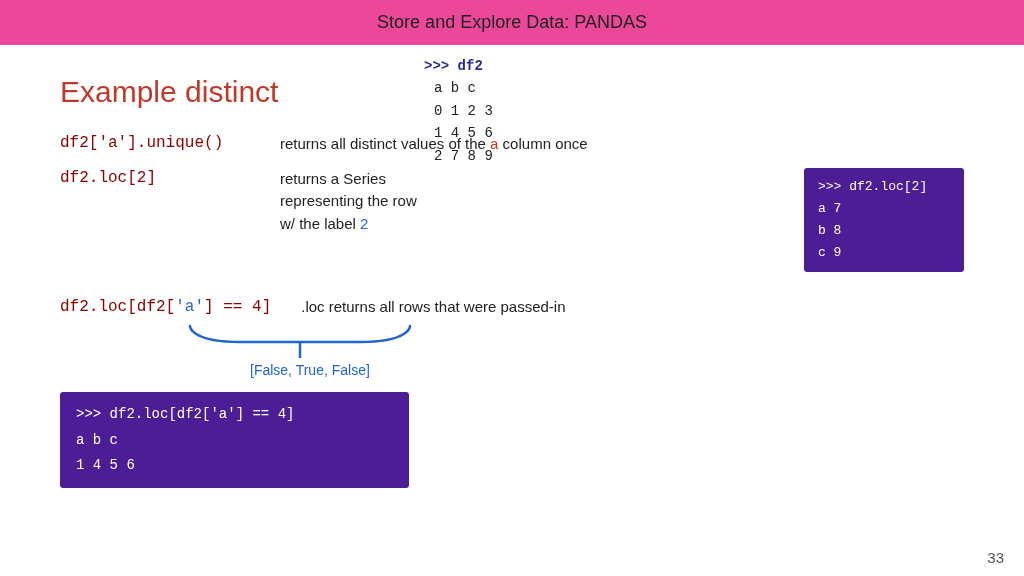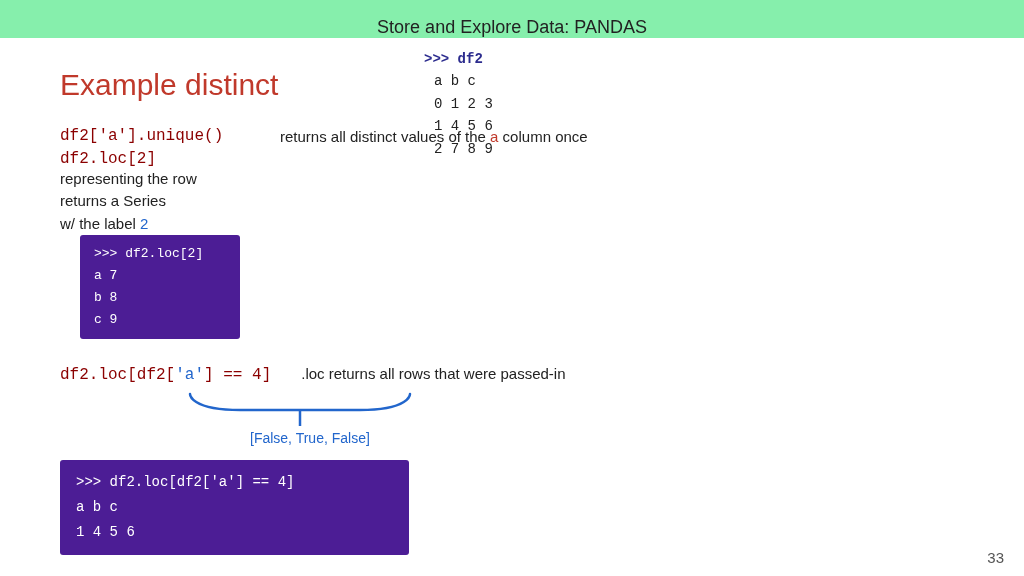--- a/index.html
+++ b/index.html
@@ -8,25 +8,25 @@
       width: 1024px;
       height: 576px;
       background: #ffffff;
       font-family: 'Segoe UI', Arial, sans-serif;
       overflow: hidden;
       position: relative;
     }
 
     
     #header {
-      background: #86efac;
+      background: #ec4899;
       width: 100%;
-      height: 38px;
+      height: 45px;
       display: flex;
-      align-items: flex-end;
+      align-items: center;
       justify-content: center;
     }
 
     #header-title {
       font-size: 18px;
       color: #222;
       font-weight: 400;
     }
 
     
@@ -187,27 +187,27 @@
   <div class="section-row" style="margin-top:24px;">
     <div class="section-code">
       <span class="code-red">df2['a'].unique()</span>
     </div>
     <div class="section-desc">
       <span>returns all distinct values of the </span><span class="inline-red">a</span><span> column once</span>
     </div>
   </div>
 
   
-  <div class="section-row" style="margin-top:0; align-items:flex-start;flex-direction:column;">
+  <div class="section-row" style="margin-top:12px; align-items:flex-start;">
     <div class="section-code">
       <span class="code-red">df2.loc[2]</span>
     </div>
     <div class="section-desc">
+      <div>returns a Series</div>
       <div>representing the row</div>
-      <div>returns a Series</div>
       <div>
         <span>w/ the label </span><span class="inline-blue">2</span>
       </div>
     </div>
 
     <div class="terminal-box">
       <div>&gt;&gt;&gt; df2.loc[2]</div>
       <div>a    7</div>
       <div>b    8</div>
       <div>c    9</div>

